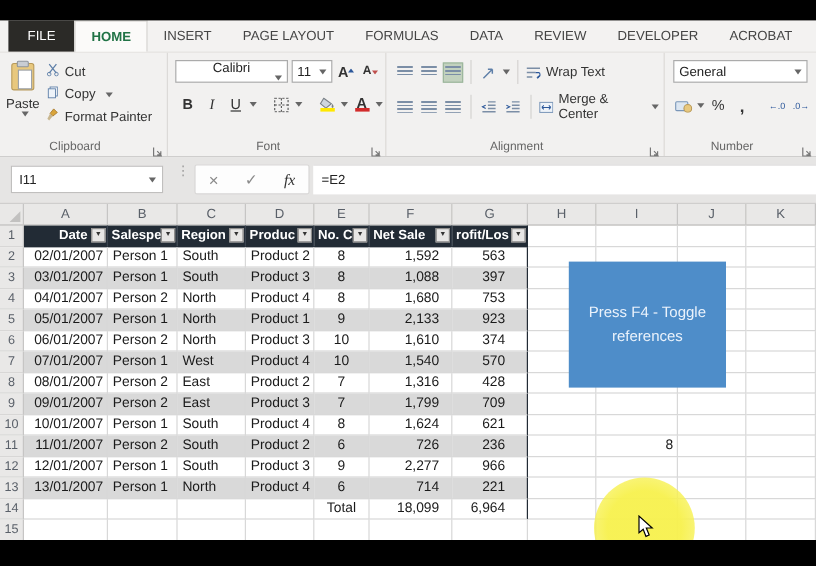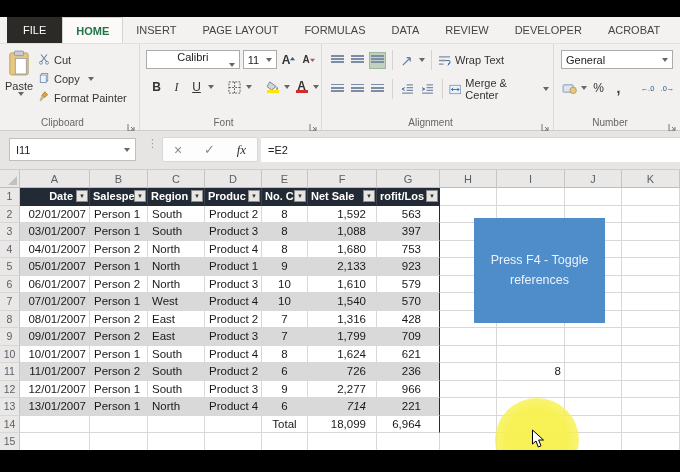--- a/index.html
+++ b/index.html
@@ -439,21 +439,21 @@
         <div class="c" style="width: 58px;"></div>
       </div>
       <div class="sheet-row">
         <div class="rn">6</div>
         <div class="c a-right" style="width: 70px;">06/01/2007</div>
         <div class="c a-left" style="width: 58px;">Person 2</div>
         <div class="c a-left" style="width: 57px;">North</div>
         <div class="c a-left" style="width: 57px;">Product 3</div>
         <div class="c a-center" style="width: 46px;">10</div>
         <div class="c a-net" style="width: 69px;">1,610</div>
-        <div class="c a-profit dkline" style="width: 63px;">579</div>
+        <div class="c a-profit dkline" style="width: 63px;">374</div>
         <div class="c" style="width: 57px;"></div>
         <div class="c" style="width: 68px;"></div>
         <div class="c" style="width: 57px;"></div>
         <div class="c" style="width: 58px;"></div>
       </div>
       <div class="sheet-row">
         <div class="rn">7</div>
         <div class="c a-right band" style="width: 70px;">07/01/2007</div>
         <div class="c a-left band" style="width: 58px;">Person 1</div>
         <div class="c a-left band" style="width: 57px;">West</div>
@@ -536,21 +536,21 @@
         <div class="c" style="width: 57px;"></div>
         <div class="c" style="width: 58px;"></div>
       </div>
       <div class="sheet-row">
         <div class="rn">13</div>
         <div class="c a-right band" style="width: 70px;">13/01/2007</div>
         <div class="c a-left band" style="width: 58px;">Person 1</div>
         <div class="c a-left band" style="width: 57px;">North</div>
         <div class="c a-left band" style="width: 57px;">Product 4</div>
         <div class="c a-center band" style="width: 46px;">6</div>
-        <div class="c a-net band" style="width: 69px; font-style: italic;">714</div>
+        <div class="c a-net band" style="width: 69px;">714</div>
         <div class="c a-profit band dkline" style="width: 63px;">221</div>
         <div class="c" style="width: 57px;"></div>
         <div class="c" style="width: 68px;"></div>
         <div class="c" style="width: 57px;"></div>
         <div class="c" style="width: 58px;"></div>
       </div>
       <div class="sheet-row">
         <div class="rn">14</div>
         <div class="c" style="width: 70px;"></div>
         <div class="c" style="width: 58px;"></div>

